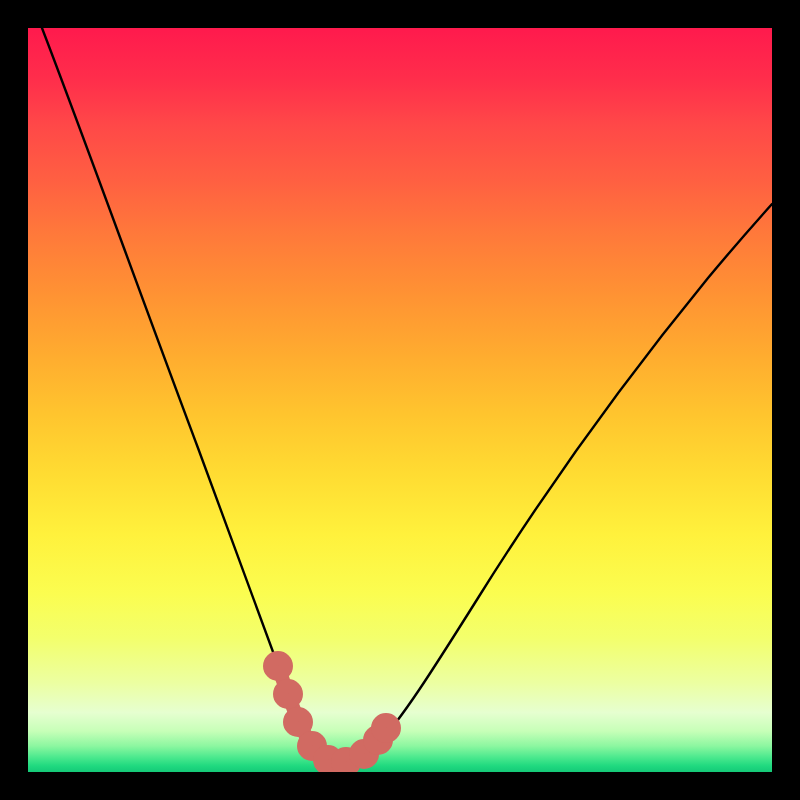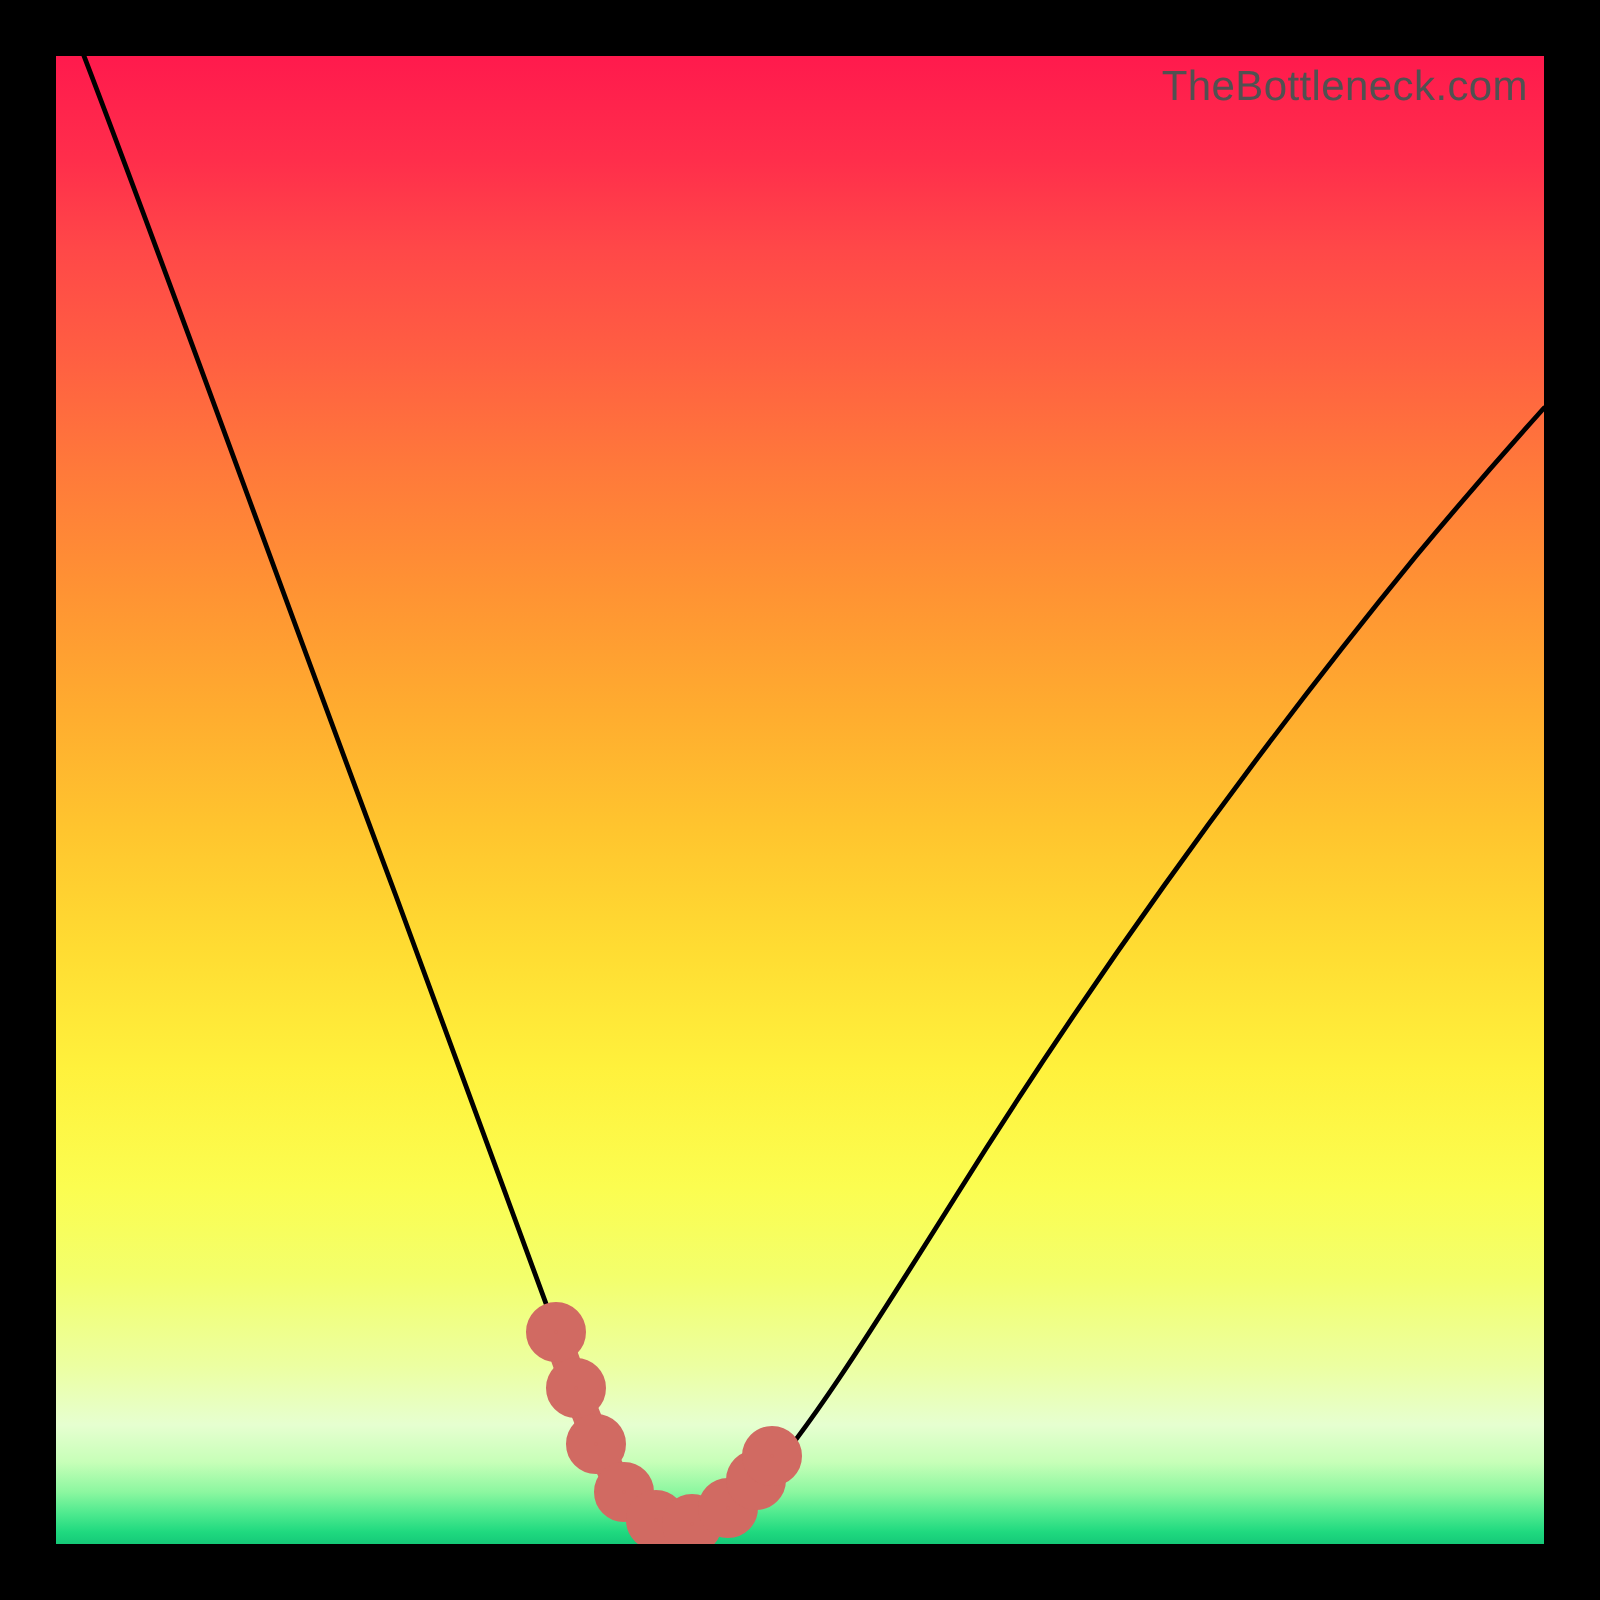--- a/index.html
+++ b/index.html
@@ -97,15 +97,14 @@
         <circle cx="270" cy="694" r="8"></circle>
         <circle cx="284" cy="718" r="8"></circle>
         <circle cx="300" cy="732" r="8"></circle>
         <circle cx="318" cy="734" r="8"></circle>
         <circle cx="336" cy="726" r="8"></circle>
         <circle cx="350" cy="712" r="8"></circle>
         <circle cx="358" cy="700" r="8"></circle>
       </g>
     </svg>
 
-    <div class="watermark">TheBottleneck.com</div>
   </div>
 </div>
 
 </body></html>

